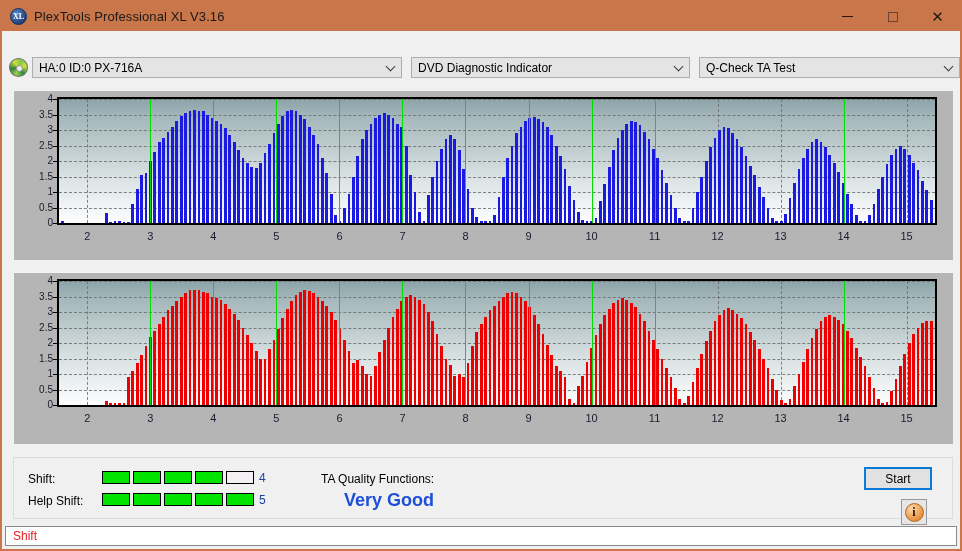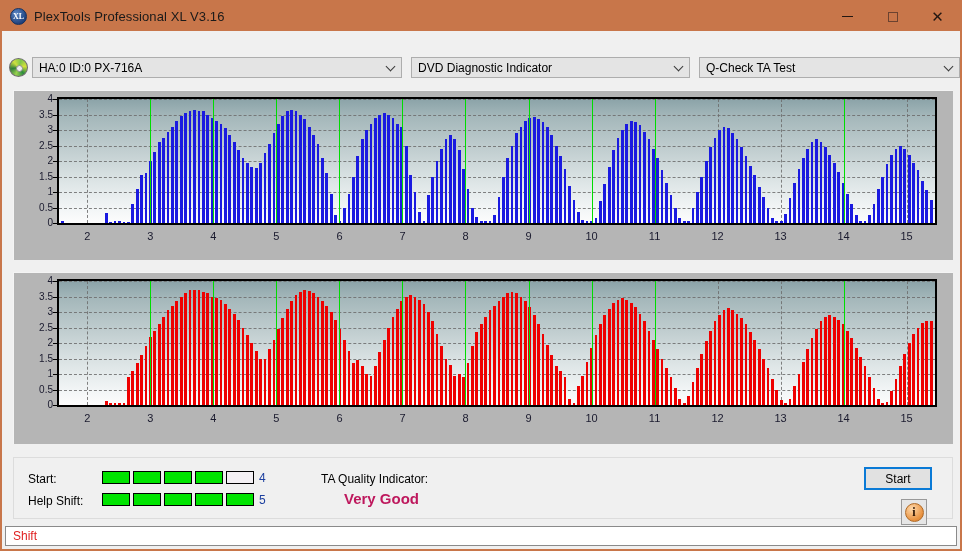--- a/index.html
+++ b/index.html
@@ -183,21 +183,21 @@
   }
   .seg.on { background: #00e400; }
   .meter-val {
     position: absolute; font-size: 12px; color: #1c3f9f;
   }
   #jitter-val { left: 245px; top: 13px; }
   #peak-val   { left: 245px; top: 35px; }
   #ta-label { left: 307px; top: 14px; }
   #ta-value {
     left: 330px; top: 32px;
-    font-size: 15px; font-weight: bold; color: #be185d;
+    font-size: 18px; font-weight: bold; color: #1d4ed8;
   }
   .start-btn {
     position: absolute; right: 20px; top: 9px;
     width: 68px; height: 23px;
     background: #e1e1e1;
     border: 2px solid #0a7ad6;
     font-size: 12px; color: #000;
     display: flex; align-items: center; justify-content: center;
   }
   .info-btn {
@@ -784,41 +784,41 @@
           <div class="xlabel" style="left: 597.554px;">11</div>
           <div class="xlabel" style="left: 660.576px;">12</div>
           <div class="xlabel" style="left: 723.597px;">13</div>
           <div class="xlabel" style="left: 786.619px;">14</div>
           <div class="xlabel" style="left: 849.64px;">15</div>
         </div>
     </div>
   </div>
 
   <div class="bottom-panel">
-    <div class="lbl" id="jitter-label">Start:</div>
+    <div class="lbl" id="jitter-label">Shift:</div>
     <div class="meter" id="jitter-meter">
         <div class="seg on"></div>
         <div class="seg on"></div>
         <div class="seg on"></div>
         <div class="seg on"></div>
         <div class="seg"></div>
       </div>
     <div class="meter-val" id="jitter-val">4</div>
 
     <div class="lbl" id="peak-label">Help Shift:</div>
     <div class="meter" id="peak-meter">
         <div class="seg on"></div>
         <div class="seg on"></div>
         <div class="seg on"></div>
         <div class="seg on"></div>
         <div class="seg on"></div>
       </div>
     <div class="meter-val" id="peak-val">5</div>
 
-    <div class="lbl" id="ta-label">TA Quality Indicator:</div>
+    <div class="lbl" id="ta-label">TA Quality Functions:</div>
     <div class="lbl" id="ta-value">Very Good</div>
 
     <div class="start-btn">Start</div>
     <div class="info-btn">
       <span class="info-circle">i</span>
     </div>
   </div>
 
   <div class="statusbar">
     <span class="status-text">Shift</span>

